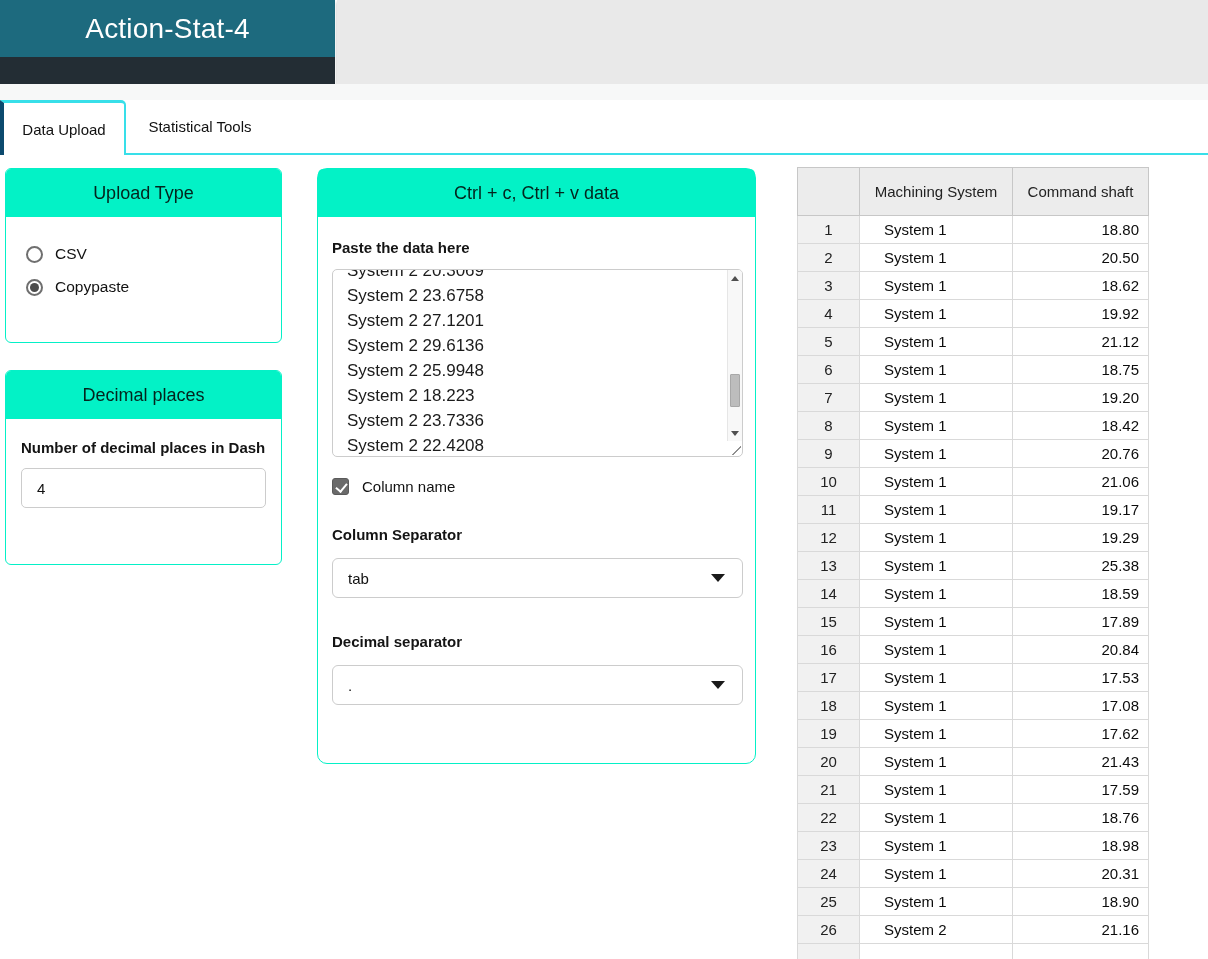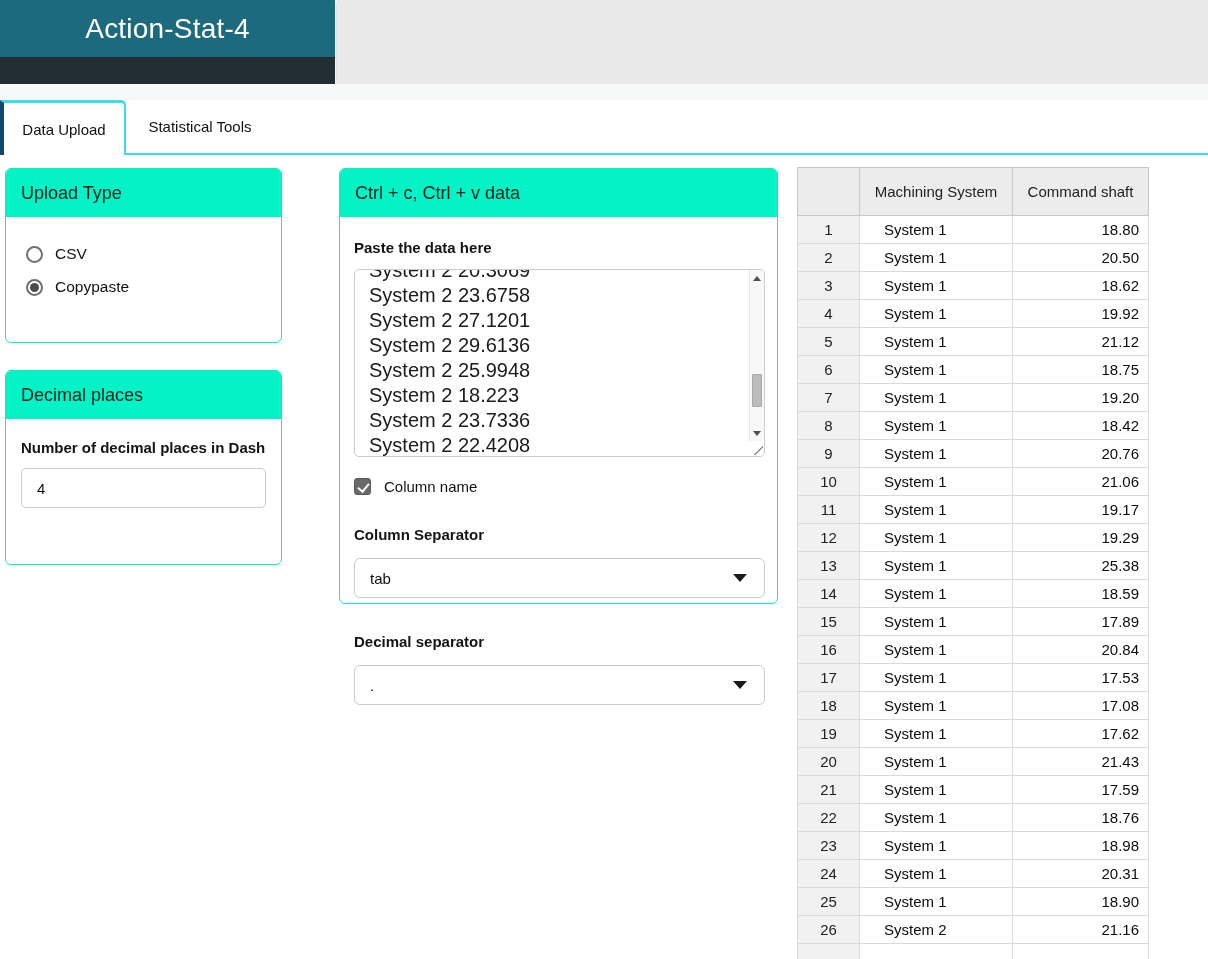--- a/index.html
+++ b/index.html
@@ -23,24 +23,24 @@
   .tabbar { position:absolute; left:0; top:100px; width:1208px; height:55px; display:flex; background:#fff; }
   .tab { display:flex; align-items:center; justify-content:center; font-size:15px; color:#111; cursor:pointer; }
   .tab.active { width:126px; background:#fff; border-top:3px solid #38dfe9;
     border-left:4px solid #0c4a6e; border-right:2px solid #38dfe9; border-radius:0 5px 0 0; }
   .tabbar-rest { flex:1; border-bottom:2px solid #38dfe9; display:flex; }
   .tab.inactive { width:148px; }
 
   
   .card { position:absolute; background:#fff; border:1px solid #05f0c7; border-radius:6px; }
   .card-header { background:#03f2c6; border-radius:5px 5px 0 0; padding:0 15px; height:48px;
-    display:flex; align-items:center; font-size:18px; color:#04241d; }
+    display:flex; align-items:center; font-size:18px; color:#04241d;justify-content:center; }
   .card-upload  { left:5px;  top:168px; width:277px; height:175px; }
   .card-decimal { left:5px;  top:370px; width:277px; height:195px; }
-  .card-paste   { left:339px; top:168px; width:439px; height:436px; }
+  .card-paste   { left:317px; top:168px; width:439px; height:596px;border-radius:10px; }
 
   
   .radio-group { padding:28px 20px 0; }
   .radio-row { display:flex; align-items:center; margin-bottom:15px; cursor:pointer; }
   .radio { width:17px; height:17px; border:2px solid #6f6f6f; border-radius:50%;
     display:inline-block; position:relative; background:#fff; flex:0 0 auto; }
   .radio.checked::after { content:''; position:absolute; left:50%; top:50%;
     width:9px; height:9px; margin:-4.5px 0 0 -4.5px; border-radius:50%; background:#4c4c4c; }
   .radio-label { margin-left:12px; font-size:15.5px; }
 
@@ -48,21 +48,21 @@
   .card-body-pad { padding:16px 15px; }
   .bold-label { font-weight:700; font-size:15px; color:#141414; line-height:25px; }
   .num-input { margin-top:8px; width:100%; height:40px; border:1px solid #ccc; border-radius:5px;
     font-family:inherit; font-size:15px; padding-left:15px; color:#111; outline:none; background:#fff; }
 
   
   .paste-body { padding:18px 14px 0; }
   .textarea { position:relative; margin-top:9px; width:411px; height:188px;
     border:1px solid #ccc; border-radius:5px; overflow:hidden; background:#fff; cursor:text; }
   .ta-content { position:absolute; left:0; top:-12px; right:16px; padding-left:14px;
-    font-size:20px; line-height:25px; white-space:pre; color:#1b1b1b; }
+    font-size:17px; line-height:25px; white-space:pre; color:#1b1b1b; }
   .ta-scrollbar { position:absolute; right:0; top:0; bottom:15px; width:15px;
     background:#f8f8f8; border-left:1px solid #e6e6e6; }
   .sb-btn { position:absolute; left:0; width:14px; height:14px; display:flex;
     align-items:center; justify-content:center; }
   .sb-btn.up { top:1px; } .sb-btn.down { bottom:1px; }
   .tri-up { width:0; height:0; border-left:4px solid transparent; border-right:4px solid transparent;
     border-bottom:5px solid #4f4f4f; }
   .tri-down { width:0; height:0; border-left:4px solid transparent; border-right:4px solid transparent;
     border-top:5px solid #4f4f4f; }
   .sb-thumb { position:absolute; left:2px; width:10px; top:61%; height:19%;

